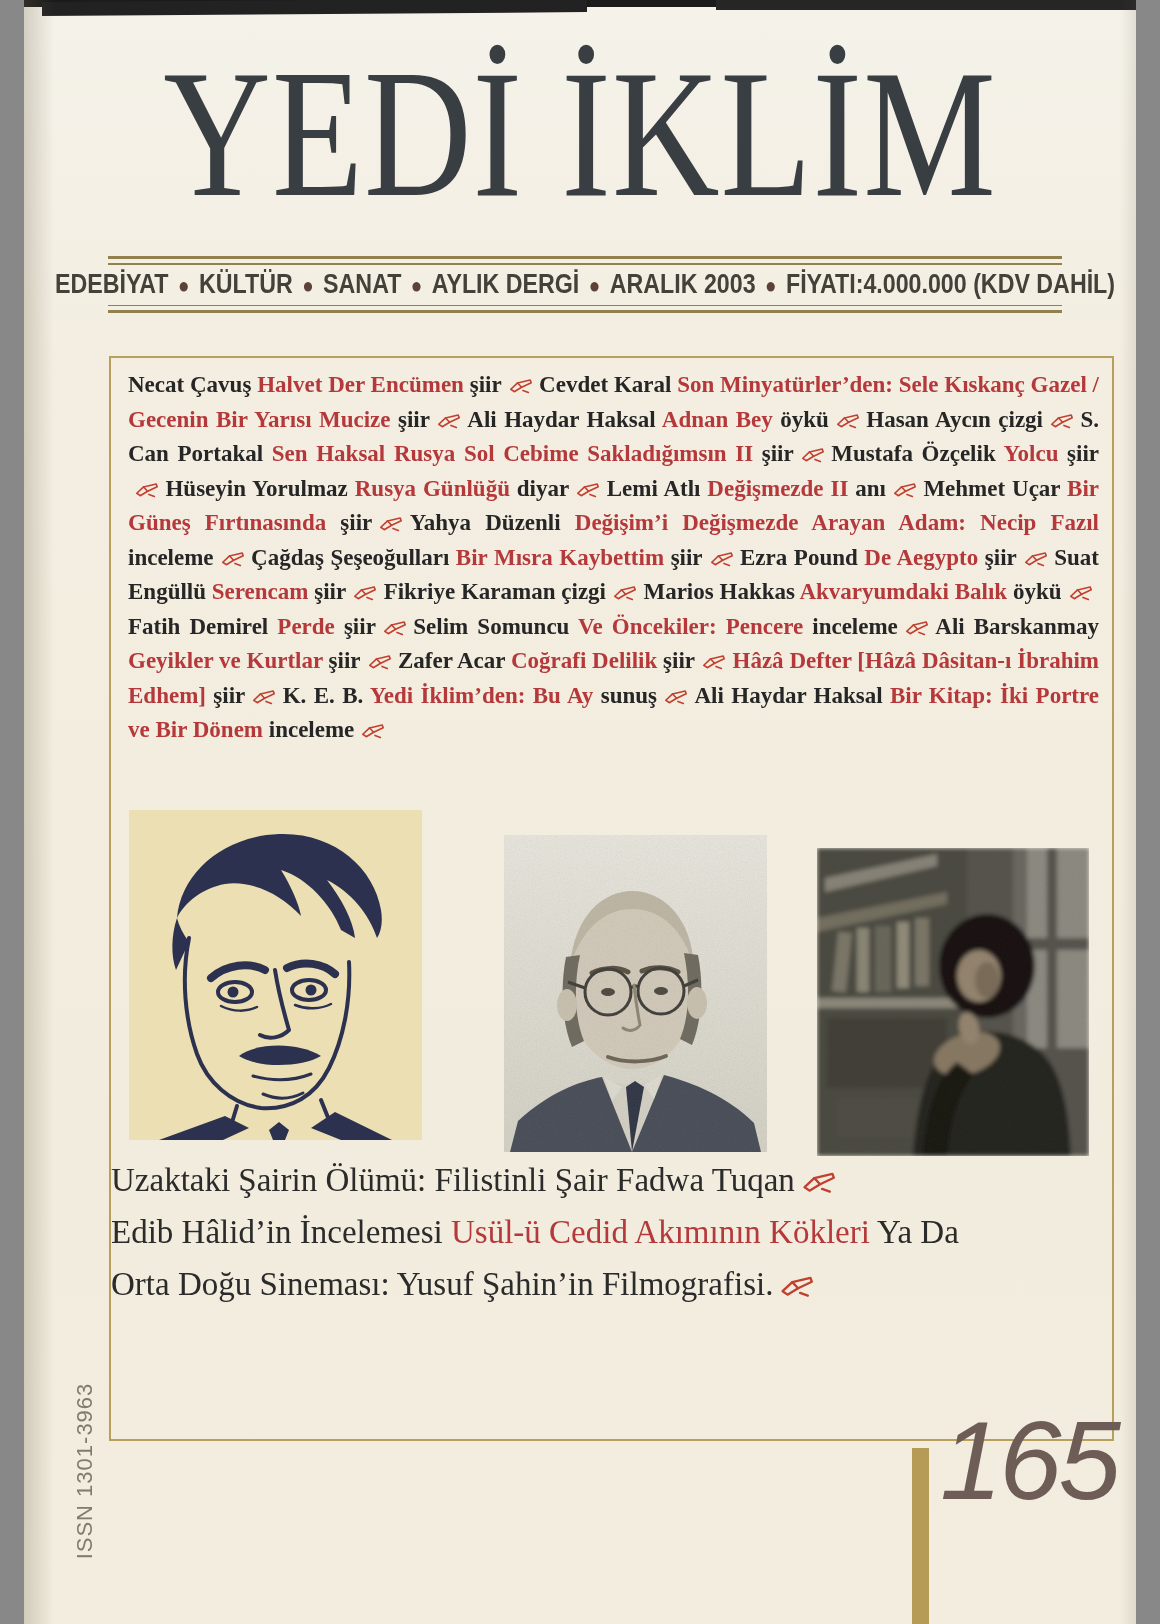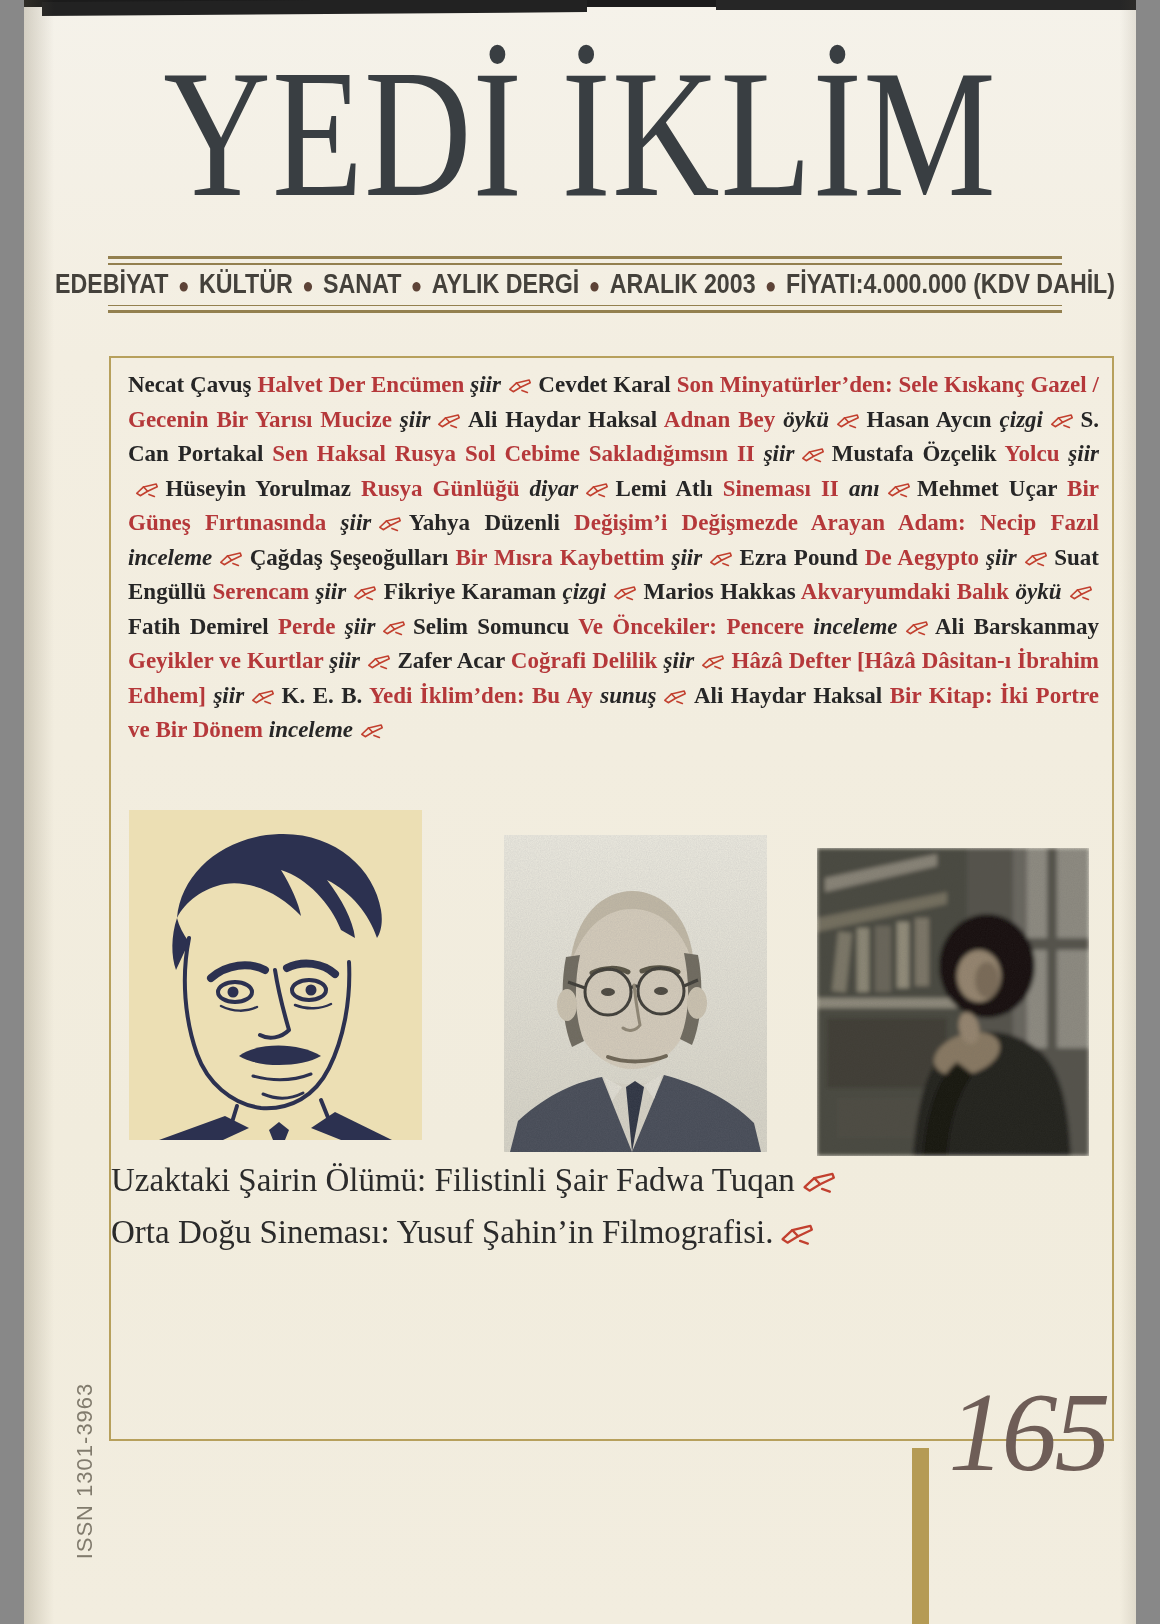--- a/index.html
+++ b/index.html
@@ -47,21 +47,21 @@
   .content-box{
     position:absolute;left:85px;top:356px;width:1001px;height:1081px;
     border:2px solid #b7a05c;
   }
   .toc{
     position:absolute;left:17px;right:13px;top:10px;
     font-size:23px;line-height:34.5px;font-weight:bold;
     color:#262626;text-align:justify;
   }
   .seg-red{color:#b5383a;}
-  .seg-it{font-style:italic;}
+  .seg-it{}
   .seg-icon{margin:0 7px;}
   .seg-icon svg{width:1.02em;height:auto;vertical-align:-0.1em;display:inline-block;}
 
   .photo{position:absolute;}
   .photo svg{display:block;width:100%;height:100%;}
   .photo-sketch{left:18px;top:452px;width:293px;height:330px;}
   .photo-center{left:393px;top:477px;width:263px;height:317px;}
   .photo-right{left:706px;top:490px;width:272px;height:308px;}
 
   .headlines{
@@ -72,22 +72,22 @@
 
   
   .issn{
     position:absolute;left:-64px;top:1458px;width:250px;height:26px;
     text-align:center;transform:rotate(-90deg);
     font-family:"Liberation Sans",sans-serif;font-size:22px;letter-spacing:1px;
     color:#817b6d;white-space:nowrap;
   }
   .gold-bar{position:absolute;left:888px;top:1448px;width:17px;height:176px;background:#b59b55;}
   .issue-number{
-    position:absolute;left:916px;top:1368px;width:176px;
-    font-family:Liberation Serif, serif;font-style:italic;
+    position:absolute;left:916px;top:1396px;width:176px;
+    font-family:Liberation Sans, sans-serif;font-style:italic;
     font-size:112px;color:#6e5d57;letter-spacing:-3px;text-align:center;
   }
 </style>
 </head>
 <body>
 
 <div class="cover">
 
   <div class="scan-top-a"></div>
   <div class="scan-top-b"></div>
@@ -154,21 +154,21 @@
               <path d="M2 12.5 L9.5 5.5 L23.5 2.2 L24.6 5.2 L14 10.2 L5.8 15.2 Z"></path>
               <path d="M9.5 5.5 L14 10.2"></path>
               <path d="M15.5 13.8 L21.5 16"></path>
             </g>
           </svg></span><span class="seg-txt">Hüseyin Yorulmaz </span><span class="seg-red">Rusya Günlüğü </span><span class="seg-it">diyar</span><span class="seg-icon"><svg viewBox="0 0 26 18" xmlns="http://www.w3.org/2000/svg">
             <g fill="none" stroke="#c2402f" stroke-width="1.8" stroke-linejoin="round" stroke-linecap="round">
               <path d="M2 12.5 L9.5 5.5 L23.5 2.2 L24.6 5.2 L14 10.2 L5.8 15.2 Z"></path>
               <path d="M9.5 5.5 L14 10.2"></path>
               <path d="M15.5 13.8 L21.5 16"></path>
             </g>
-          </svg></span><span class="seg-txt">Lemi Atlı </span><span class="seg-red">Sineması II </span><span class="seg-it">anı</span><span class="seg-icon"><svg viewBox="0 0 26 18" xmlns="http://www.w3.org/2000/svg">
+          </svg></span><span class="seg-txt">Lemi Atlı </span><span class="seg-red">Değişmezde II </span><span class="seg-it">anı</span><span class="seg-icon"><svg viewBox="0 0 26 18" xmlns="http://www.w3.org/2000/svg">
             <g fill="none" stroke="#c2402f" stroke-width="1.8" stroke-linejoin="round" stroke-linecap="round">
               <path d="M2 12.5 L9.5 5.5 L23.5 2.2 L24.6 5.2 L14 10.2 L5.8 15.2 Z"></path>
               <path d="M9.5 5.5 L14 10.2"></path>
               <path d="M15.5 13.8 L21.5 16"></path>
             </g>
           </svg></span><span class="seg-txt">Mehmet Uçar </span><span class="seg-red">Bir Güneş Fırtınasında </span><span class="seg-it">şiir</span><span class="seg-icon"><svg viewBox="0 0 26 18" xmlns="http://www.w3.org/2000/svg">
             <g fill="none" stroke="#c2402f" stroke-width="1.8" stroke-linejoin="round" stroke-linecap="round">
               <path d="M2 12.5 L9.5 5.5 L23.5 2.2 L24.6 5.2 L14 10.2 L5.8 15.2 Z"></path>
               <path d="M9.5 5.5 L14 10.2"></path>
               <path d="M15.5 13.8 L21.5 16"></path>
@@ -364,20 +364,21 @@
     </div>
 
     <div class="headlines">
       <div><span class="seg-txt">Uzaktaki Şairin Ölümü: Filistinli Şair Fadwa Tuqan</span><span class="seg-icon"><svg viewBox="0 0 26 18" xmlns="http://www.w3.org/2000/svg">
               <g fill="none" stroke="#c2402f" stroke-width="1.8" stroke-linejoin="round" stroke-linecap="round">
                 <path d="M2 12.5 L9.5 5.5 L23.5 2.2 L24.6 5.2 L14 10.2 L5.8 15.2 Z"></path>
                 <path d="M9.5 5.5 L14 10.2"></path>
                 <path d="M15.5 13.8 L21.5 16"></path>
               </g>
             </svg></span></div>
+      <div><span class="seg-txt">Edib Hâlid’in İncelemesi </span><span class="seg-red">Usül-ü Cedid Akımının Kökleri</span><span class="seg-txt"> Ya Da</span></div>
       <div><span class="seg-txt">Orta Doğu Sineması: Yusuf Şahin’in Filmografisi.</span><span class="seg-icon"><svg viewBox="0 0 26 18" xmlns="http://www.w3.org/2000/svg">
               <g fill="none" stroke="#c2402f" stroke-width="1.8" stroke-linejoin="round" stroke-linecap="round">
                 <path d="M2 12.5 L9.5 5.5 L23.5 2.2 L24.6 5.2 L14 10.2 L5.8 15.2 Z"></path>
                 <path d="M9.5 5.5 L14 10.2"></path>
                 <path d="M15.5 13.8 L21.5 16"></path>
               </g>
             </svg></span></div>
     </div>
 
   </div>

